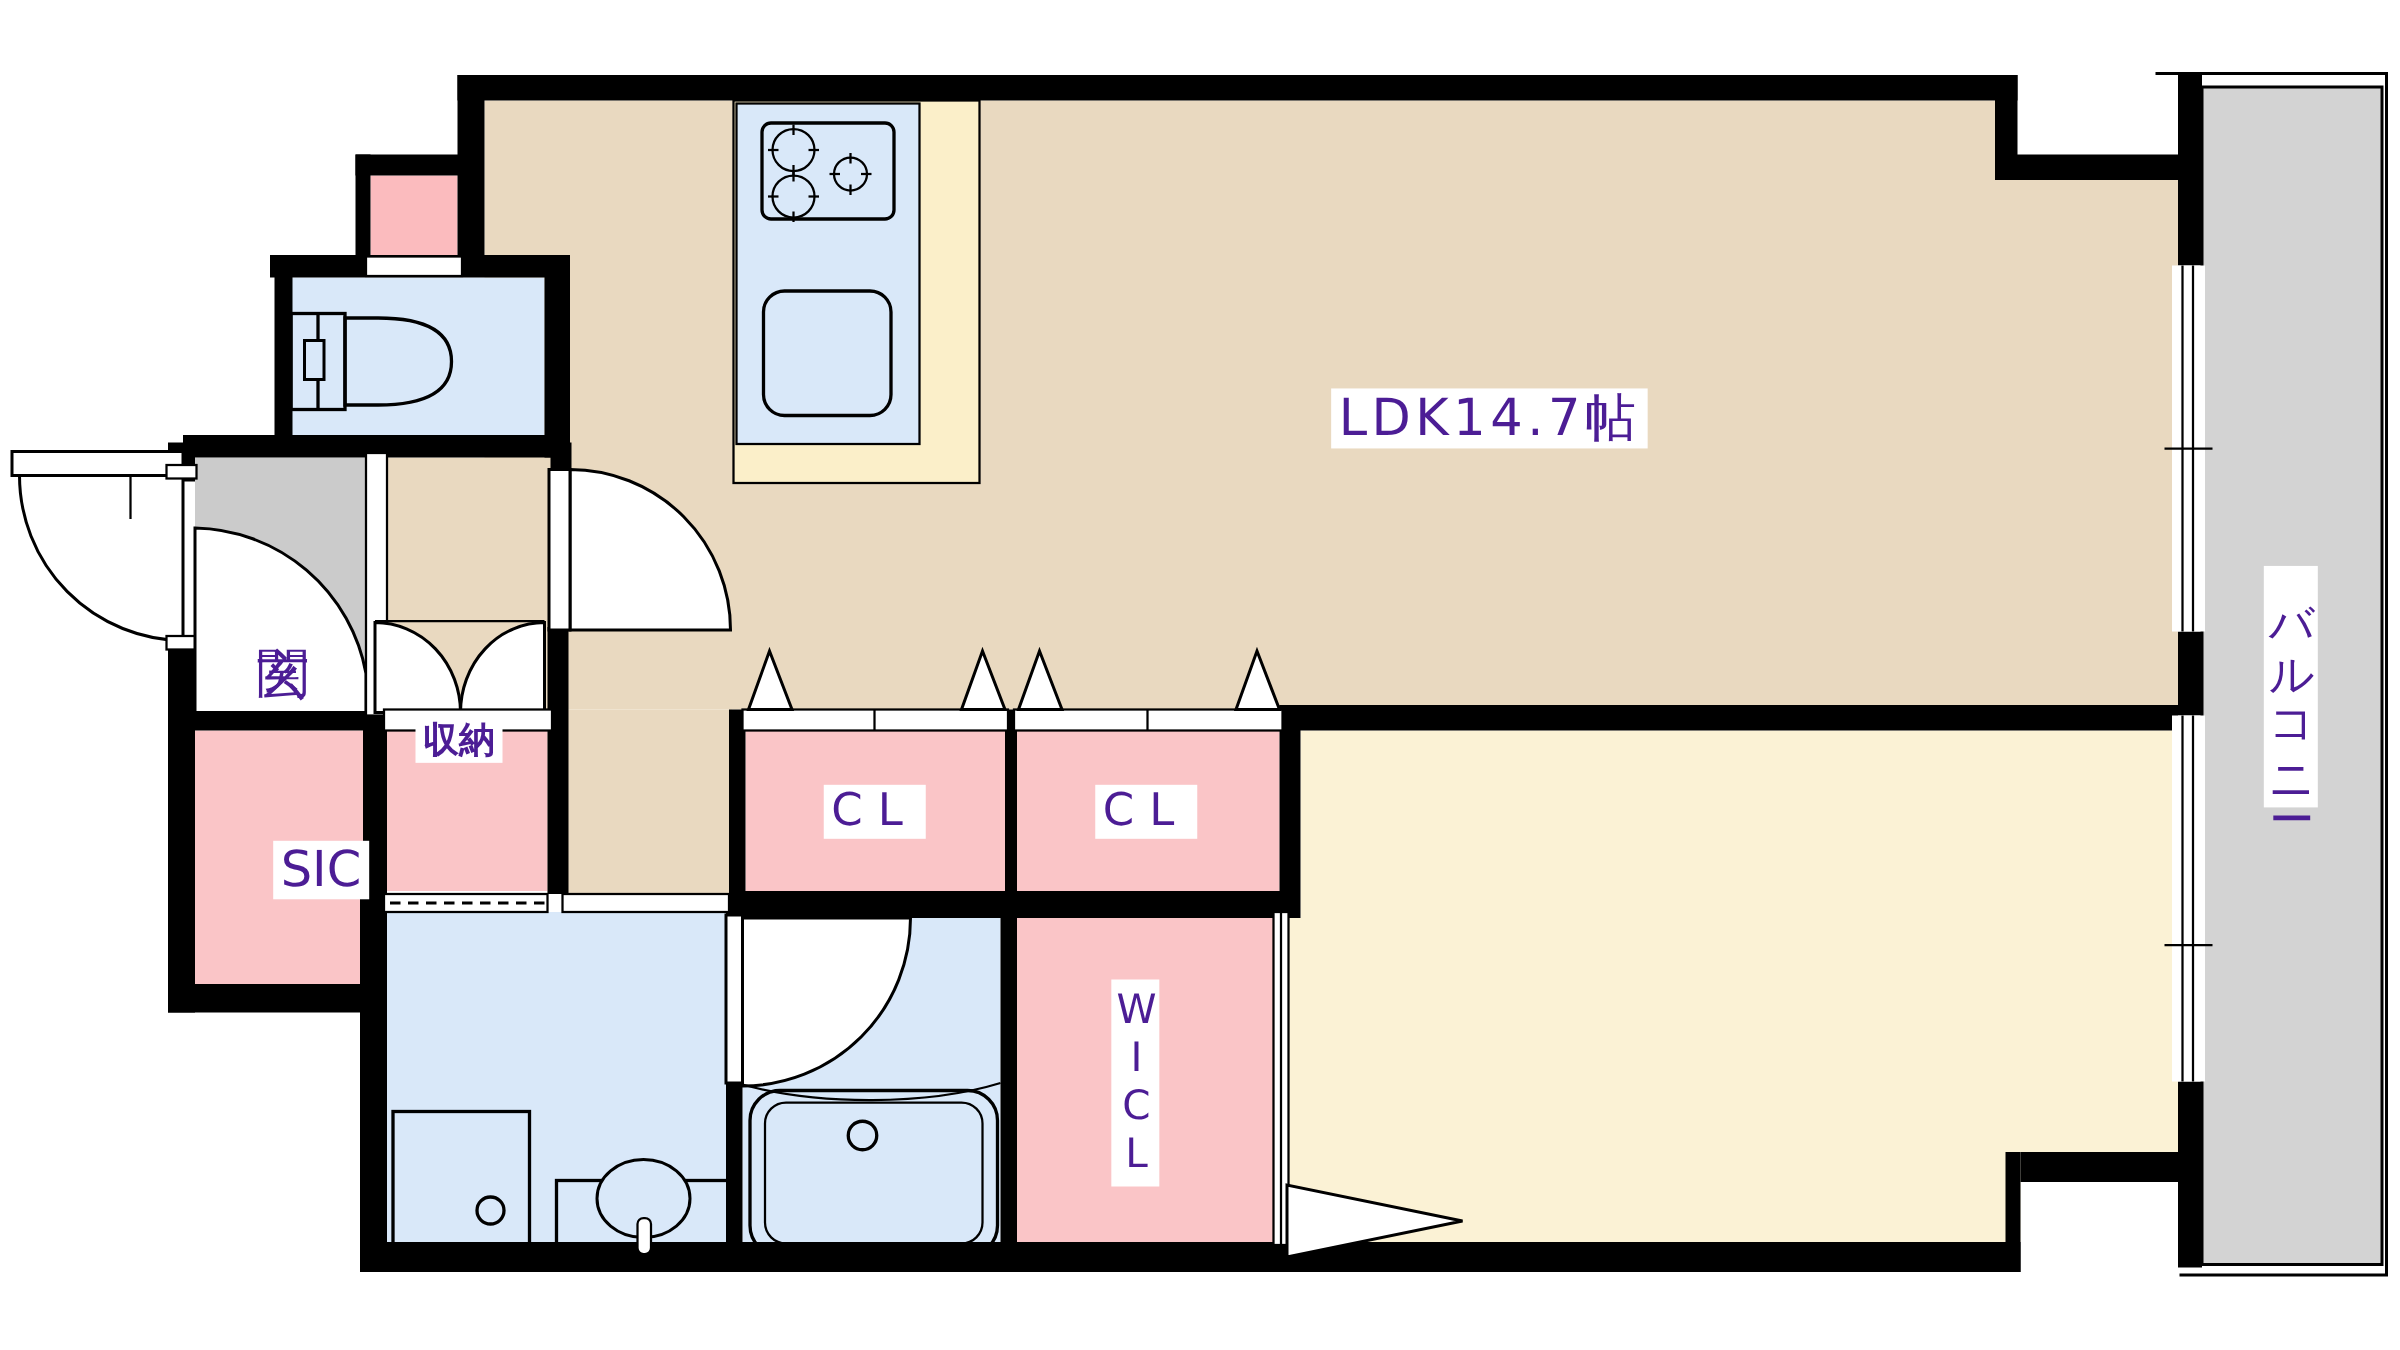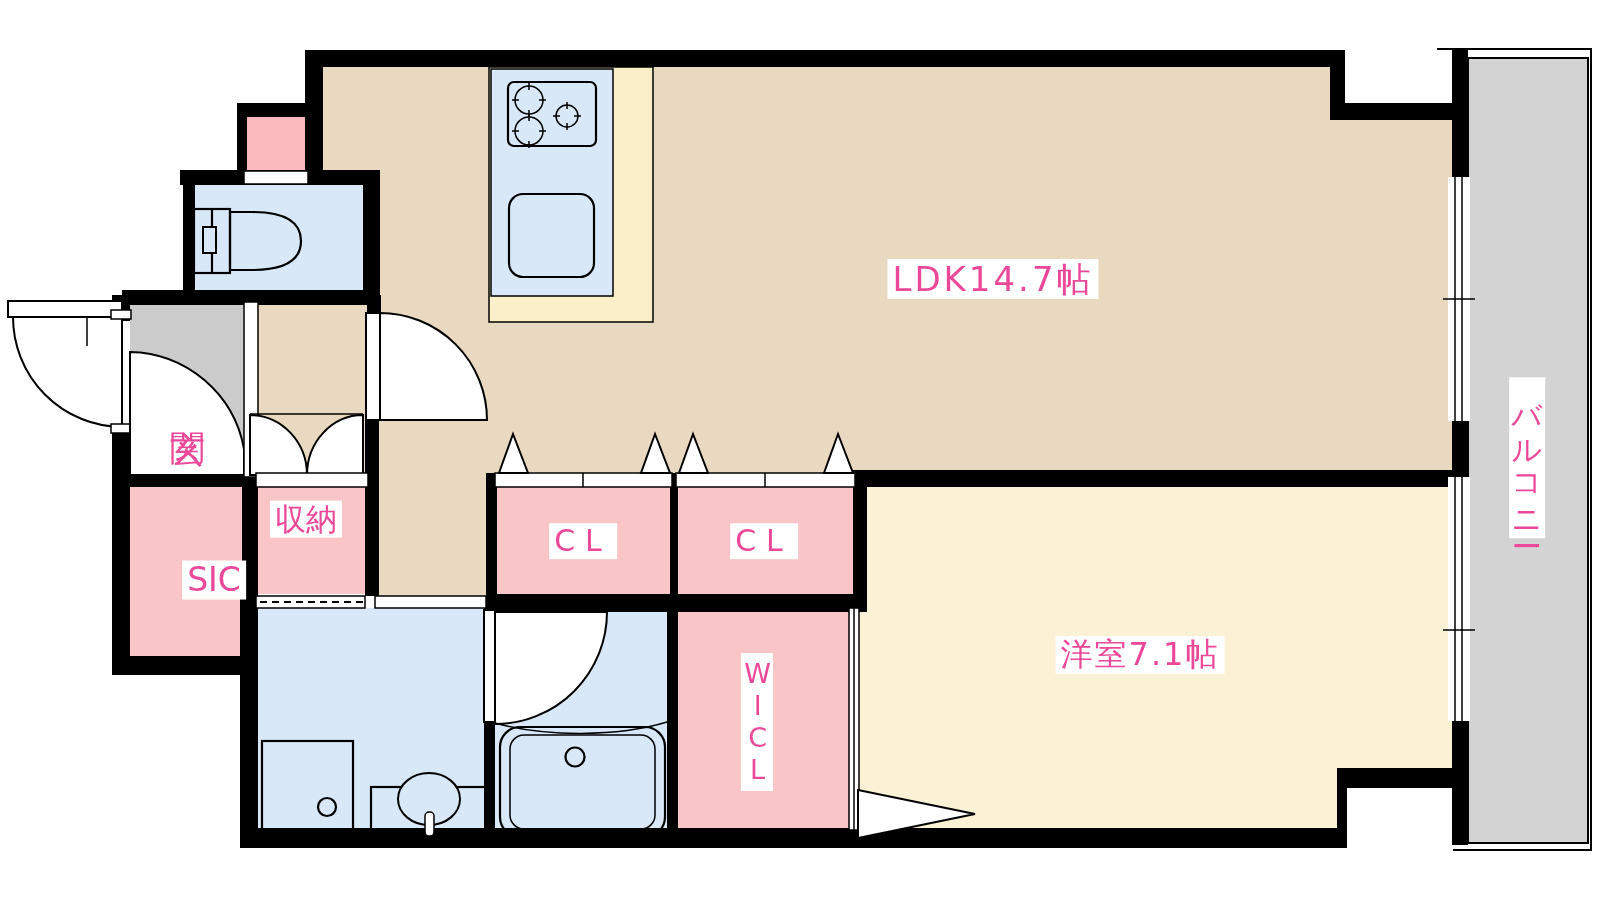--- a/index.html
+++ b/index.html
@@ -14,21 +14,21 @@
   .fx-thin{fill:none;stroke:var(--c-wall);stroke-width:1.5;}
   .f-ldk{fill:var(--c-ldk_floor);}
   .f-west{fill:var(--c-western_floor);}
   .f-kc{fill:var(--c-kitchen_counter);stroke:var(--c-wall);stroke-width:1.5;}
   .f-pink{fill:var(--c-closet_pink);}
   .f-ps{fill:var(--c-ps_pink);}
   .f-blue{fill:var(--c-wet_area_blue);}
   .f-blue-o{fill:var(--c-wet_area_blue);stroke:var(--c-wall);stroke-width:1.5;}
   .f-egray{fill:var(--c-entrance_gray);}
   .f-bgray{fill:var(--c-balcony_gray);stroke:var(--c-wall);stroke-width:2;}
-  .lbl{position:absolute;transform:translate(-50%,-50%);background:#fff;color:#ec4899;
+  .lbl{position:absolute;transform:translate(-50%,-50%);background:#fff;color:#4c1d95;
        white-space:nowrap;padding:1px 5px;line-height:1.12;}
   .v{writing-mode:vertical-rl;padding:5px 1px;letter-spacing:3px;}
   .vu{writing-mode:vertical-rl;text-orientation:upright;padding:5px 1px;letter-spacing:1px;}
 </style>
 </head>
 <body>
 
 <div id="stage">
   <svg id="plan-svg" width="1600" height="900" viewBox="0 0 1600 900">
 
@@ -181,21 +181,20 @@
       <g>
         <path class="fx-thin" d="M 495,723 C 545,737 618,737 667,722"></path>
         <rect class="fx" x="500" y="727" width="165" height="110" rx="20"></rect>
         <rect class="fx-thin" x="510" y="735" width="145" height="94" rx="14"></rect>
         <circle class="fx" cx="575" cy="757" r="9.5"></circle>
       </g>
     </g>
   </svg>
 
   <div class="lbl" style="left:993px;top:279px;font-size:34px;letter-spacing:3px;">LDK14.7帖</div>
-  <div class="lbl" style="left:1140px;top:655px;font-size:32px;letter-spacing:2px;">洋室7.1帖</div>
   <div class="lbl v" style="left:1527px;top:458px;font-size:30px;">バルコニー</div>
   <div class="lbl v" style="left:187px;top:405px;font-size:35px;">玄関</div>
   <div class="lbl" style="left:186px;top:580px;font-size:33px;margin-left:28px;">SIC</div>
-  <div class="lbl" style="left:306px;top:519px;font-size:31px;">収納</div>
+  <div class="lbl" style="left:306px;top:494px;font-size:24px;font-weight:bold;">収納</div>
   <div class="lbl" style="left:583px;top:541px;font-size:30px;letter-spacing:10px;">CL</div>
   <div class="lbl" style="left:764px;top:541px;font-size:30px;letter-spacing:10px;">CL</div>
   <div class="lbl vu" style="left:757px;top:722px;font-size:27px;">WICL</div>
 </div>
 
 </body></html>

